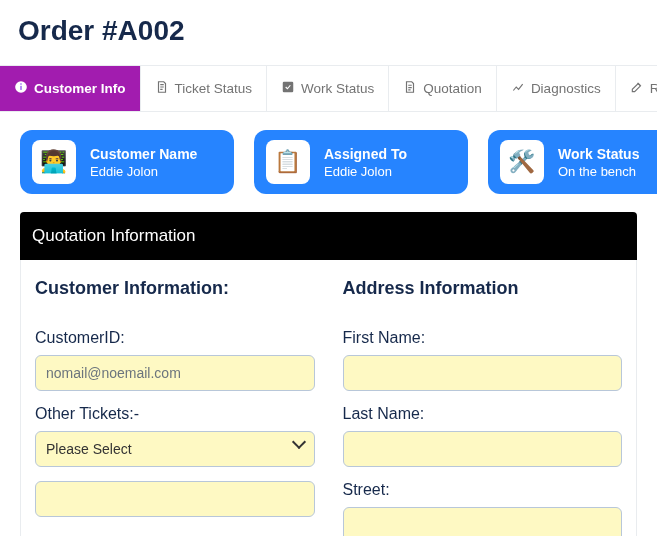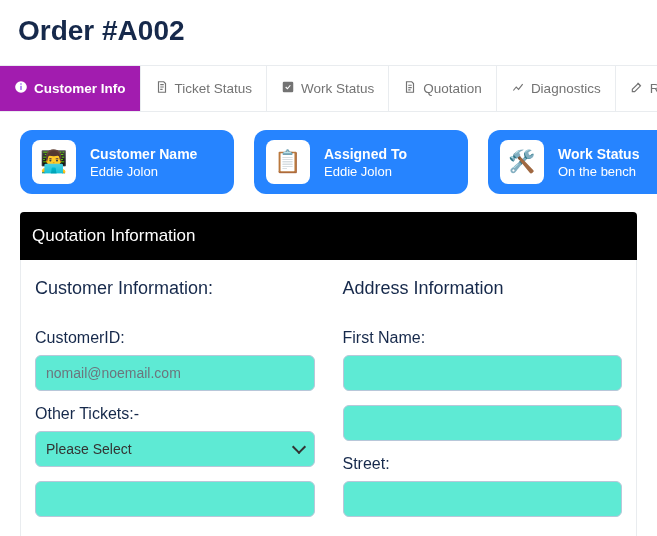--- a/index.html
+++ b/index.html
@@ -115,43 +115,43 @@
     border-top: none;
     padding: 10px 0 0 0;
     display: flex;
   }
   .col {
     width: 50%;
     padding: 8px 14px 14px 14px;
   }
   .col-title {
     font-size: 18px;
-    font-weight: 400;
+    font-weight: 700;
     color: #16294b;
     margin-bottom: 30px;
   }
   .field-label {
     font-size: 16px;
     color: #16294b;
     font-weight: 500;
     margin-bottom: 8px;
   }
   .input, .select {
     width: 100%;
     border: 1px solid #b8c7d9;
     border-radius: 6px;
     padding: 9px 10px;
     font-size: 14px;
     color: #6c757d;
-    background: #5eead4;
+    background: #fef9c3;
     margin-bottom: 14px;
   }
   .select {
     display: flex;
-    align-items: center;
+    align-items: flex-start;
     justify-content: space-between;
     cursor: pointer;
     color: #333;
   }
   .chev {
     width: 10px; height: 10px;
     border-right: 2px solid #333;
     border-bottom: 2px solid #333;
     transform: rotate(45deg);
     margin-top: -4px;
@@ -266,18 +266,19 @@
 
     <input class="input" style="">
   </div>
 
   <div class="col">
     <div class="col-title">Address Information</div>
 
     <div class="field-label">First Name:</div>
     <input class="input" style="">
 
+    <div class="field-label">Last Name:</div>
     <input class="input" style="">
 
     <div class="field-label">Street:</div>
     <input class="input" style="">
   </div>
 </div>
 
 </body></html>

